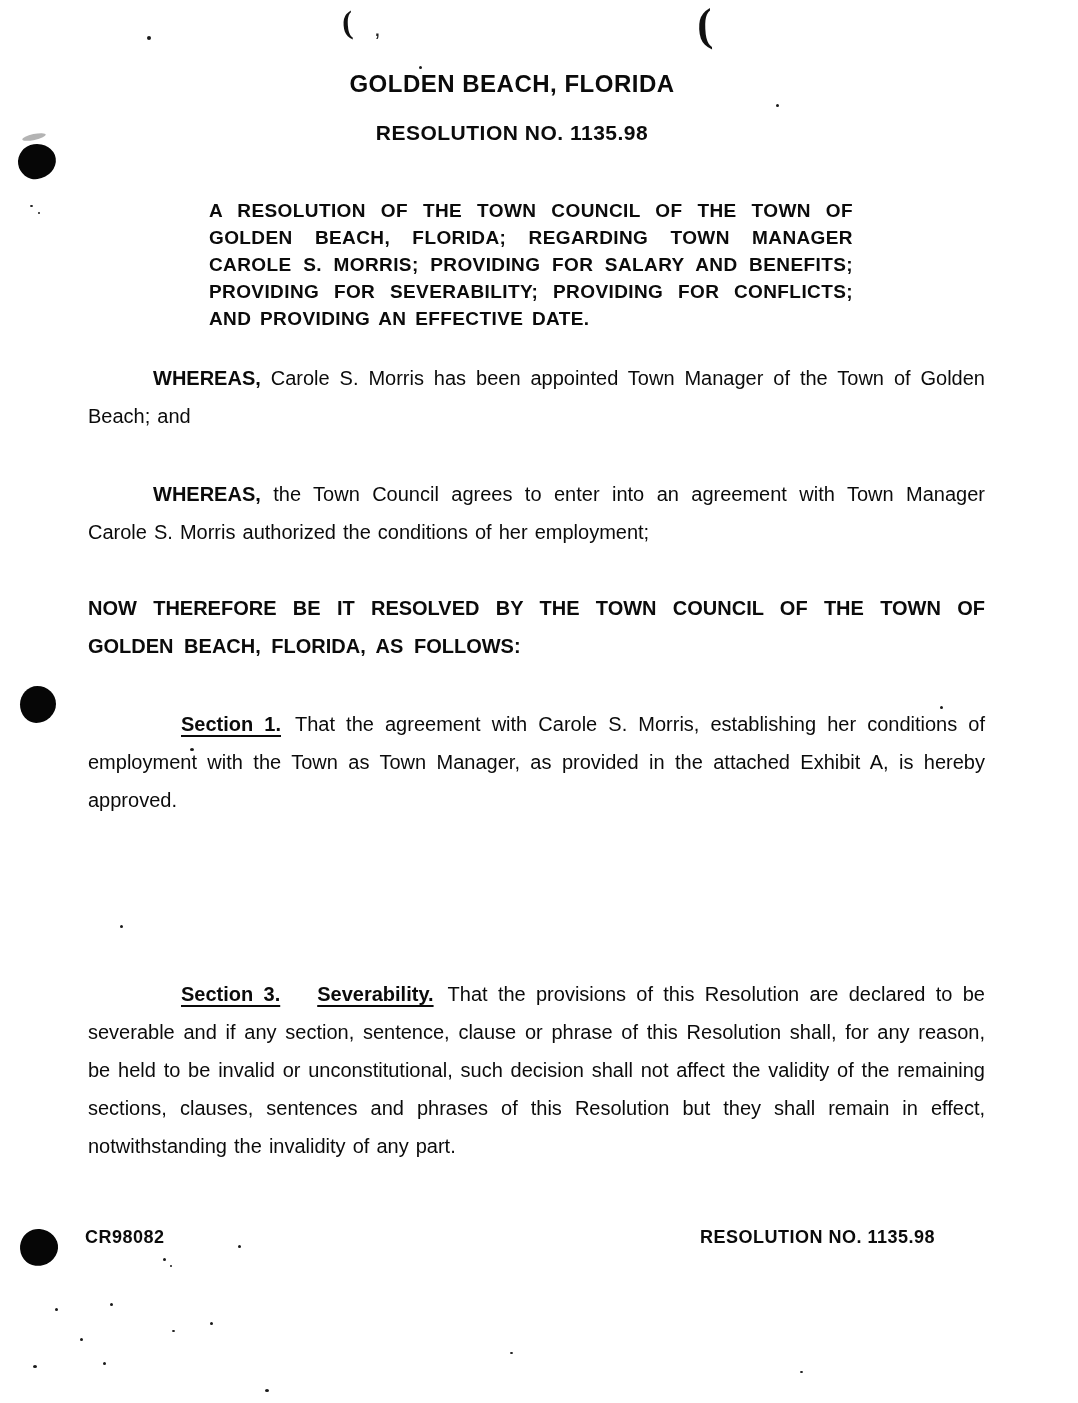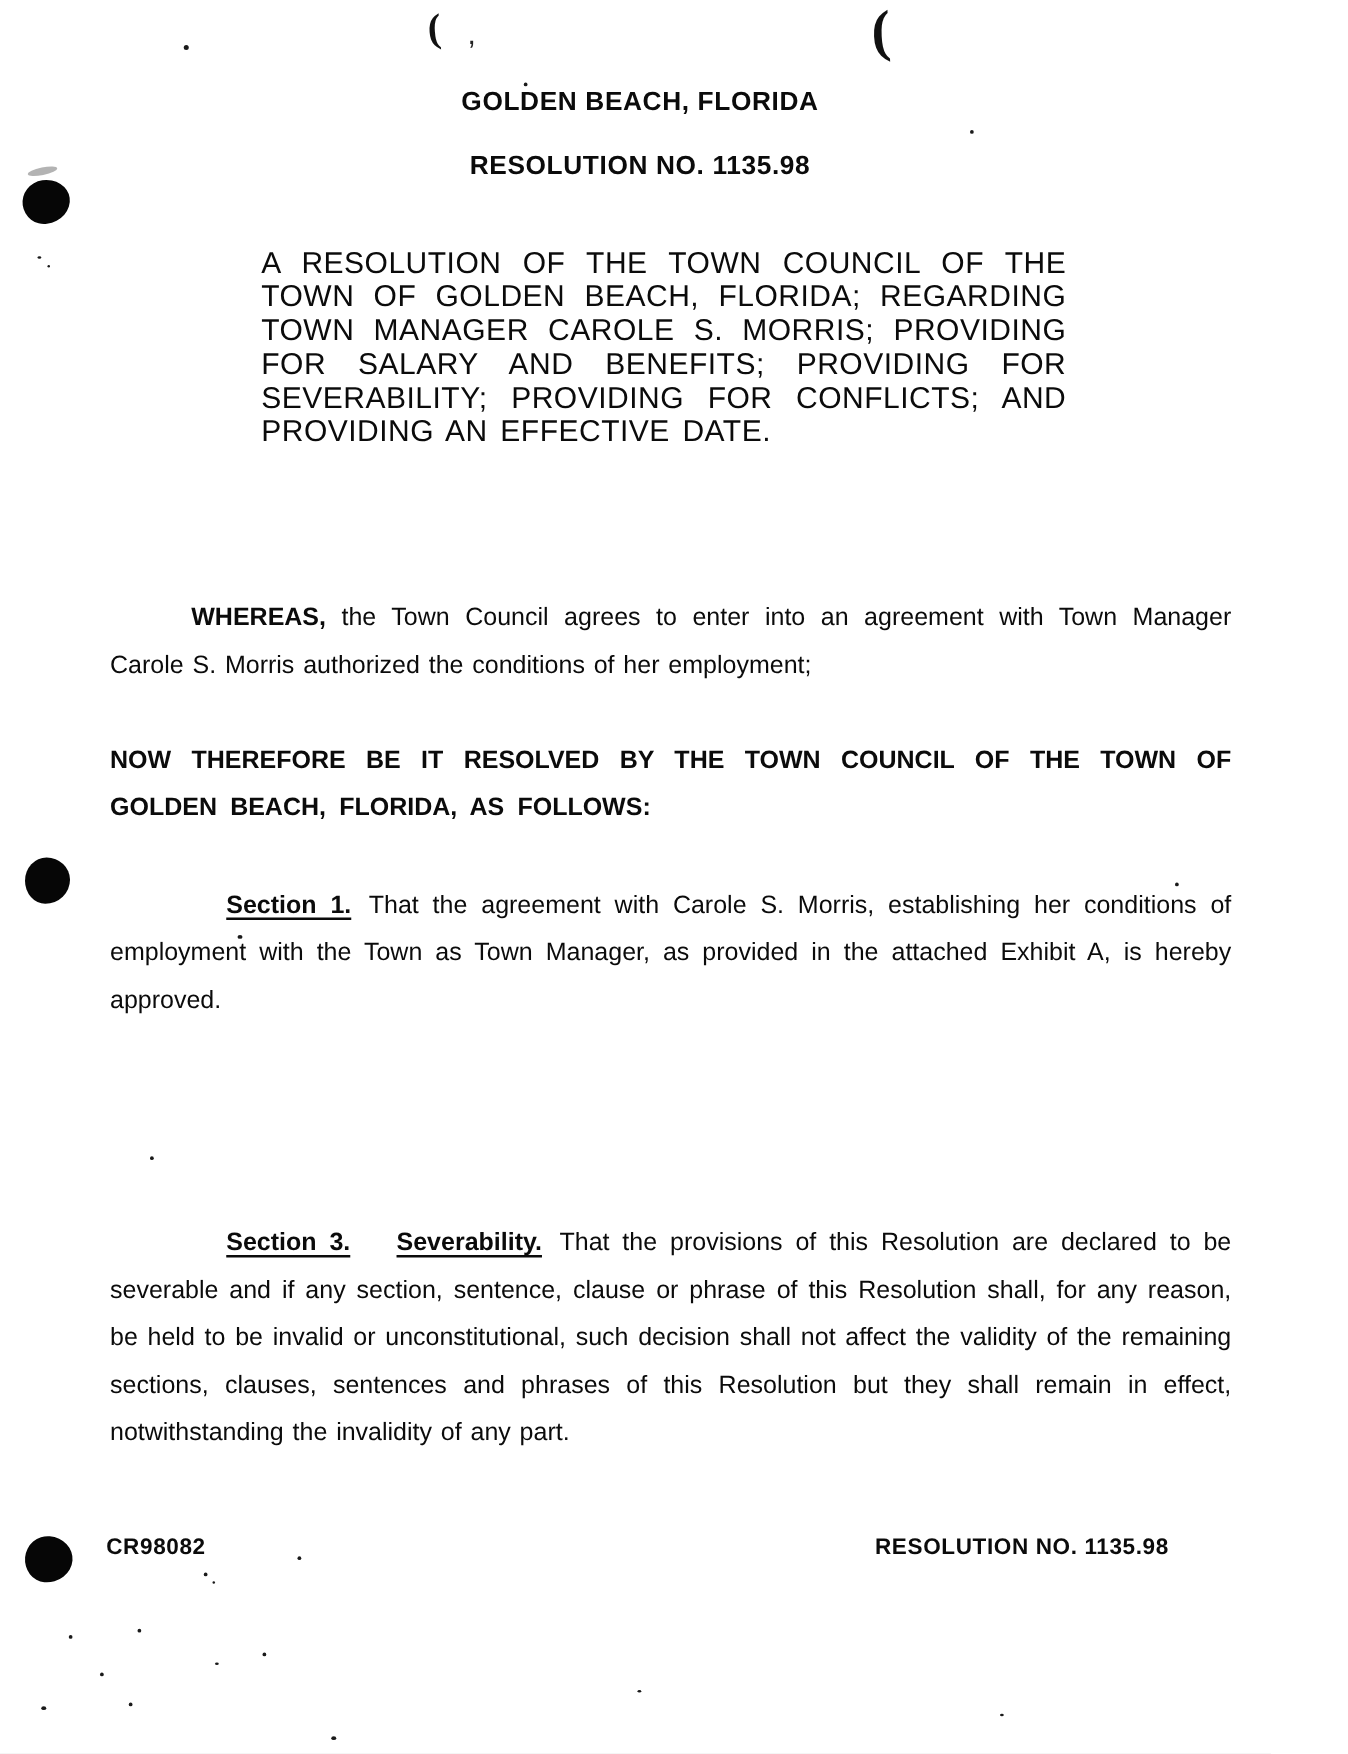--- a/index.html
+++ b/index.html
@@ -36,26 +36,26 @@
   .paren.p-left  { left: 342px; top: 4px;  font-size: 32px; transform: rotate(-4deg); }
   .paren.p-right { left: 697px; top: -2px; font-size: 46px; transform: rotate(-3deg); }
   .comma-mark { position: absolute; left: 374px; top: 14px; font-size: 24px; color: #222; }
   .speckle { position: absolute; background: #1a1a1a; border-radius: 50%; }
 
   
   .center-line {
     position: absolute; left: 0; width: 1024px;
     text-align: center; font-weight: bold; letter-spacing: .5px;
   }
-  .doc-title      { top: 70px;  font-size: 21px; }
+  .doc-title      { top: 70px;  font-size: 24px; }
   .doc-resolution { top: 121px; font-size: 21px; }
 
   .caption {
     position: absolute; left: 209px; top: 197px; width: 644px;
-    font-size: 24px; line-height: 27px; font-weight: normal;
+    font-size: 19px; line-height: 27px; font-weight: bold;
     text-align: justify; letter-spacing: .4px; word-spacing: 3px;
   }
 
   .body-par {
     position: absolute; left: 88px; width: 897px;
     font-size: 20px; line-height: 38px;
     text-align: justify; word-spacing: 1.5px;
   }
   .indent { text-indent: 65px; }
   .whereas-1 { top: 359px; }
@@ -118,20 +118,21 @@
   <div class="speckle" style="left:103px; top:1362px; width:3px; height:3px;"></div>
   <div class="speckle" style="left:265px; top:1389px; width:4px; height:3px;"></div>
   <div class="speckle" style="left:510px; top:1352px; width:3px; height:2px;"></div>
   <div class="speckle" style="left:800px; top:1371px; width:3px; height:2px;"></div>
 
   <div class="center-line doc-title">GOLDEN BEACH, FLORIDA</div>
   <div class="center-line doc-resolution">RESOLUTION NO. 1135.98</div>
 
   <div class="caption">A RESOLUTION OF THE TOWN COUNCIL OF THE TOWN OF GOLDEN BEACH, FLORIDA; REGARDING TOWN MANAGER CAROLE S. MORRIS; PROVIDING FOR SALARY AND BENEFITS; PROVIDING FOR SEVERABILITY; PROVIDING FOR CONFLICTS; AND PROVIDING AN EFFECTIVE DATE.</div>
 
+  <p class="body-par indent whereas-1"><span class="lead">WHEREAS,</span><span> Carole S. Morris has been appointed Town Manager of the Town of Golden Beach; and</span></p>
 
   <p class="body-par indent whereas-2"><span class="lead">WHEREAS,</span><span> the Town Council agrees to enter into an agreement with Town Manager Carole S. Morris authorized the conditions of her employment;</span></p>
 
   <p class="body-par resolved">NOW THEREFORE BE IT RESOLVED BY THE TOWN COUNCIL OF THE TOWN OF GOLDEN BEACH, FLORIDA, AS FOLLOWS:</p>
 
   <p class="body-par indent section-1"><span class="sec-label">Section 1.</span><span>That the agreement with Carole S. Morris, establishing her conditions of employment with the Town as Town Manager, as provided in the attached Exhibit A, is hereby approved.</span></p>
 
 
   <p class="body-par indent section-3"><span class="sec-label joined">Section 3.</span><span class="sec-label">Severability.</span><span>That the provisions of this Resolution are declared to be severable and if any section, sentence, clause or phrase of this Resolution shall, for any reason, be held to be invalid or unconstitutional, such decision shall not affect the validity of the remaining sections, clauses, sentences and phrases of this Resolution but they shall remain in effect, notwithstanding the invalidity of any part.</span></p>
 

